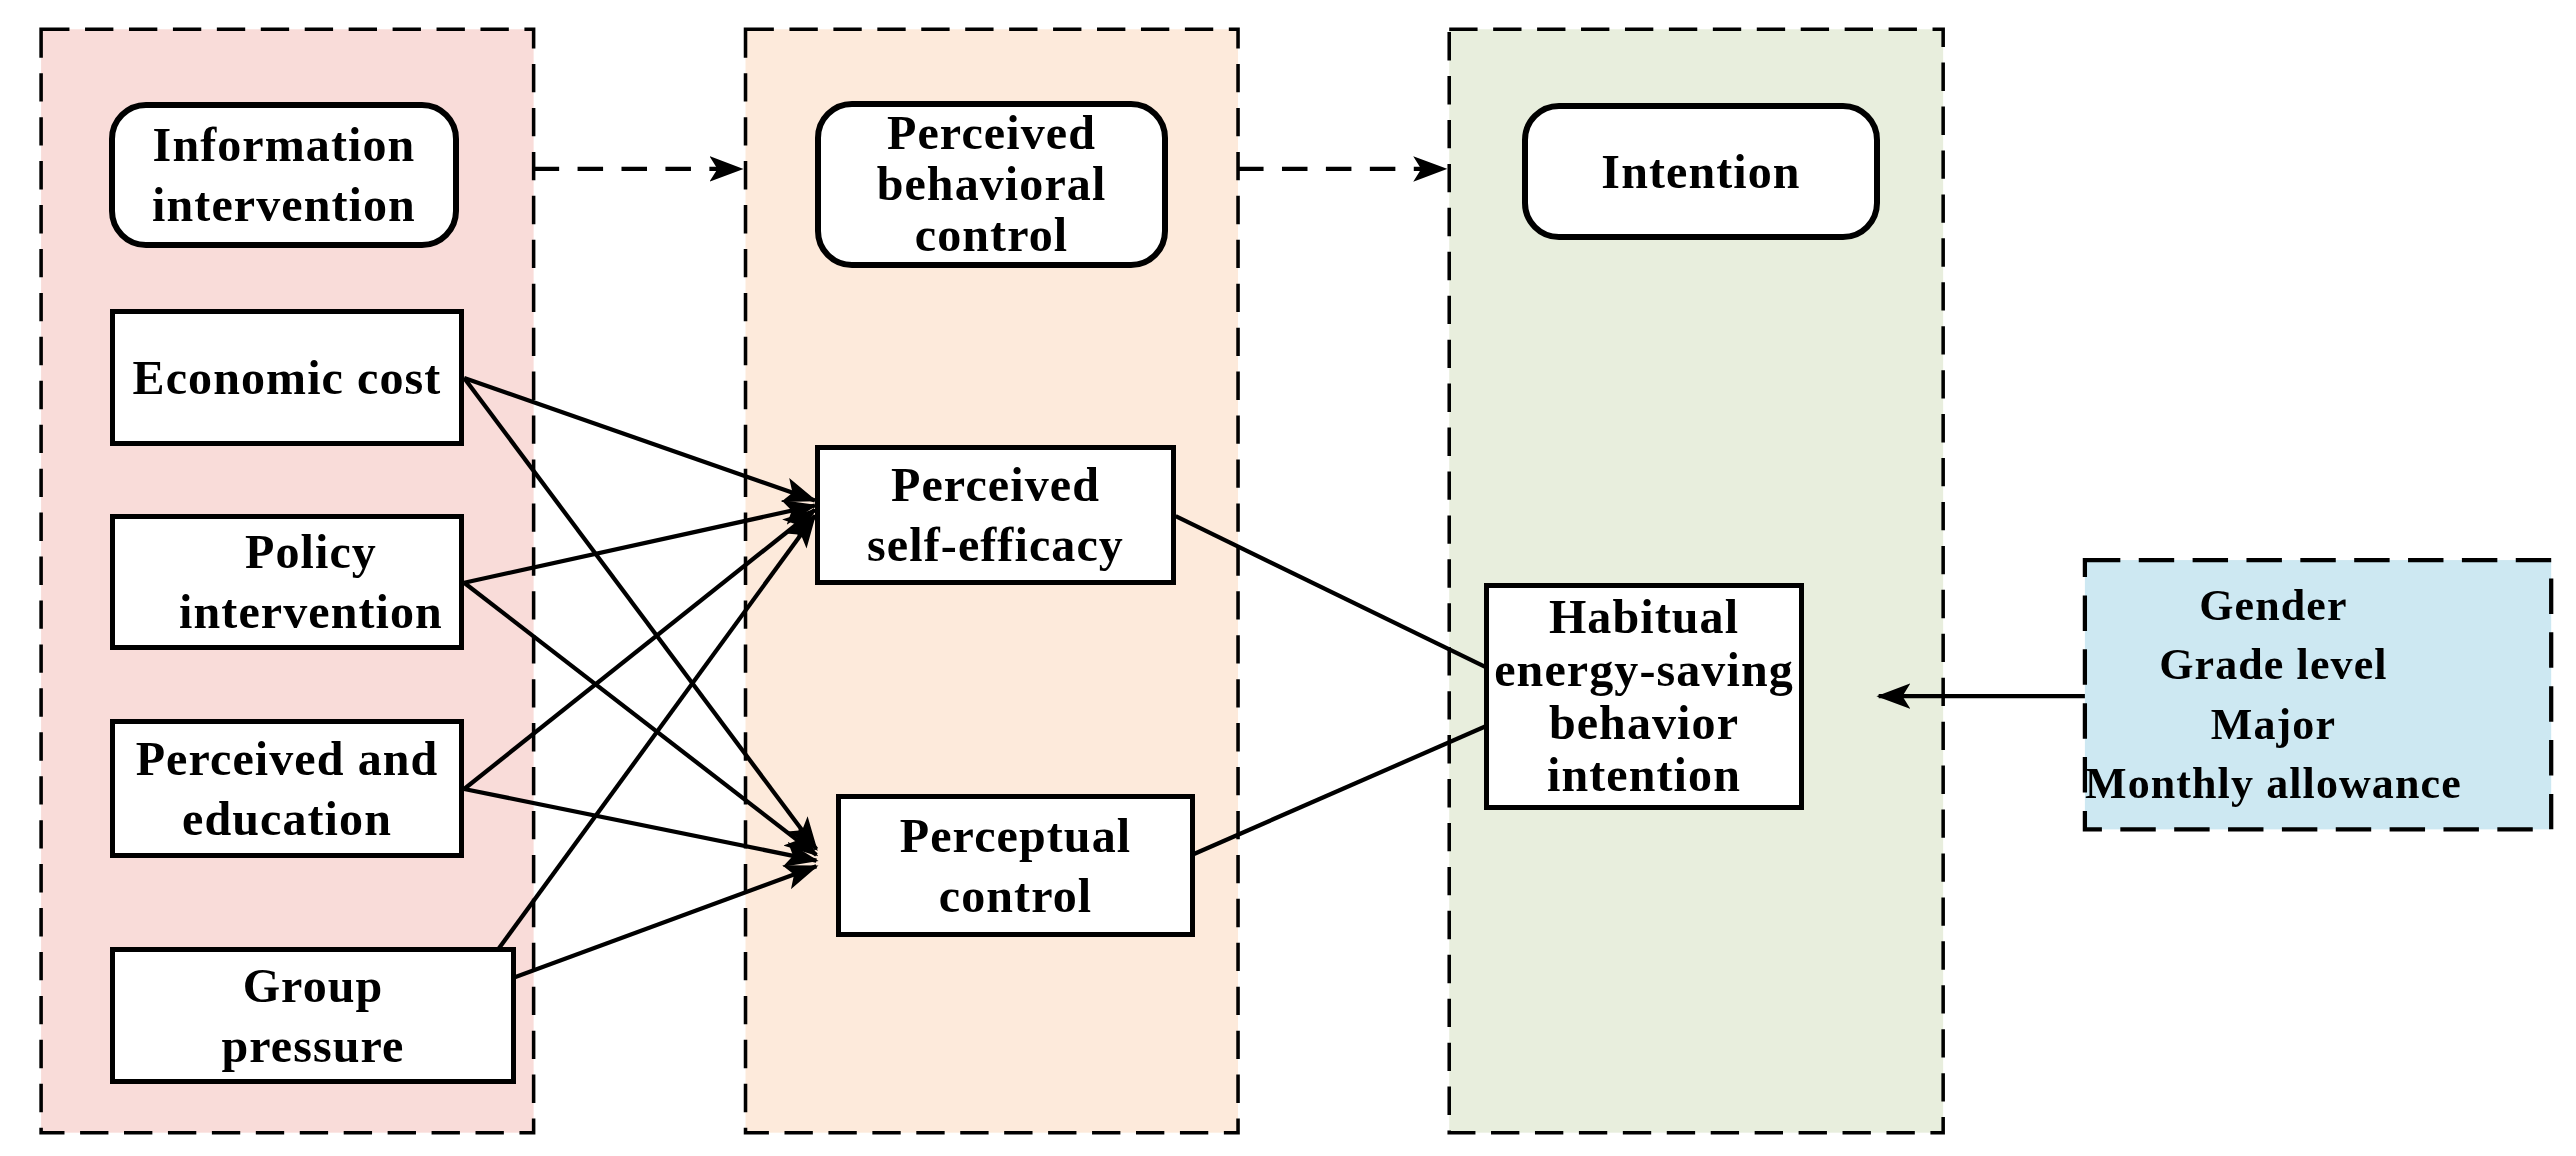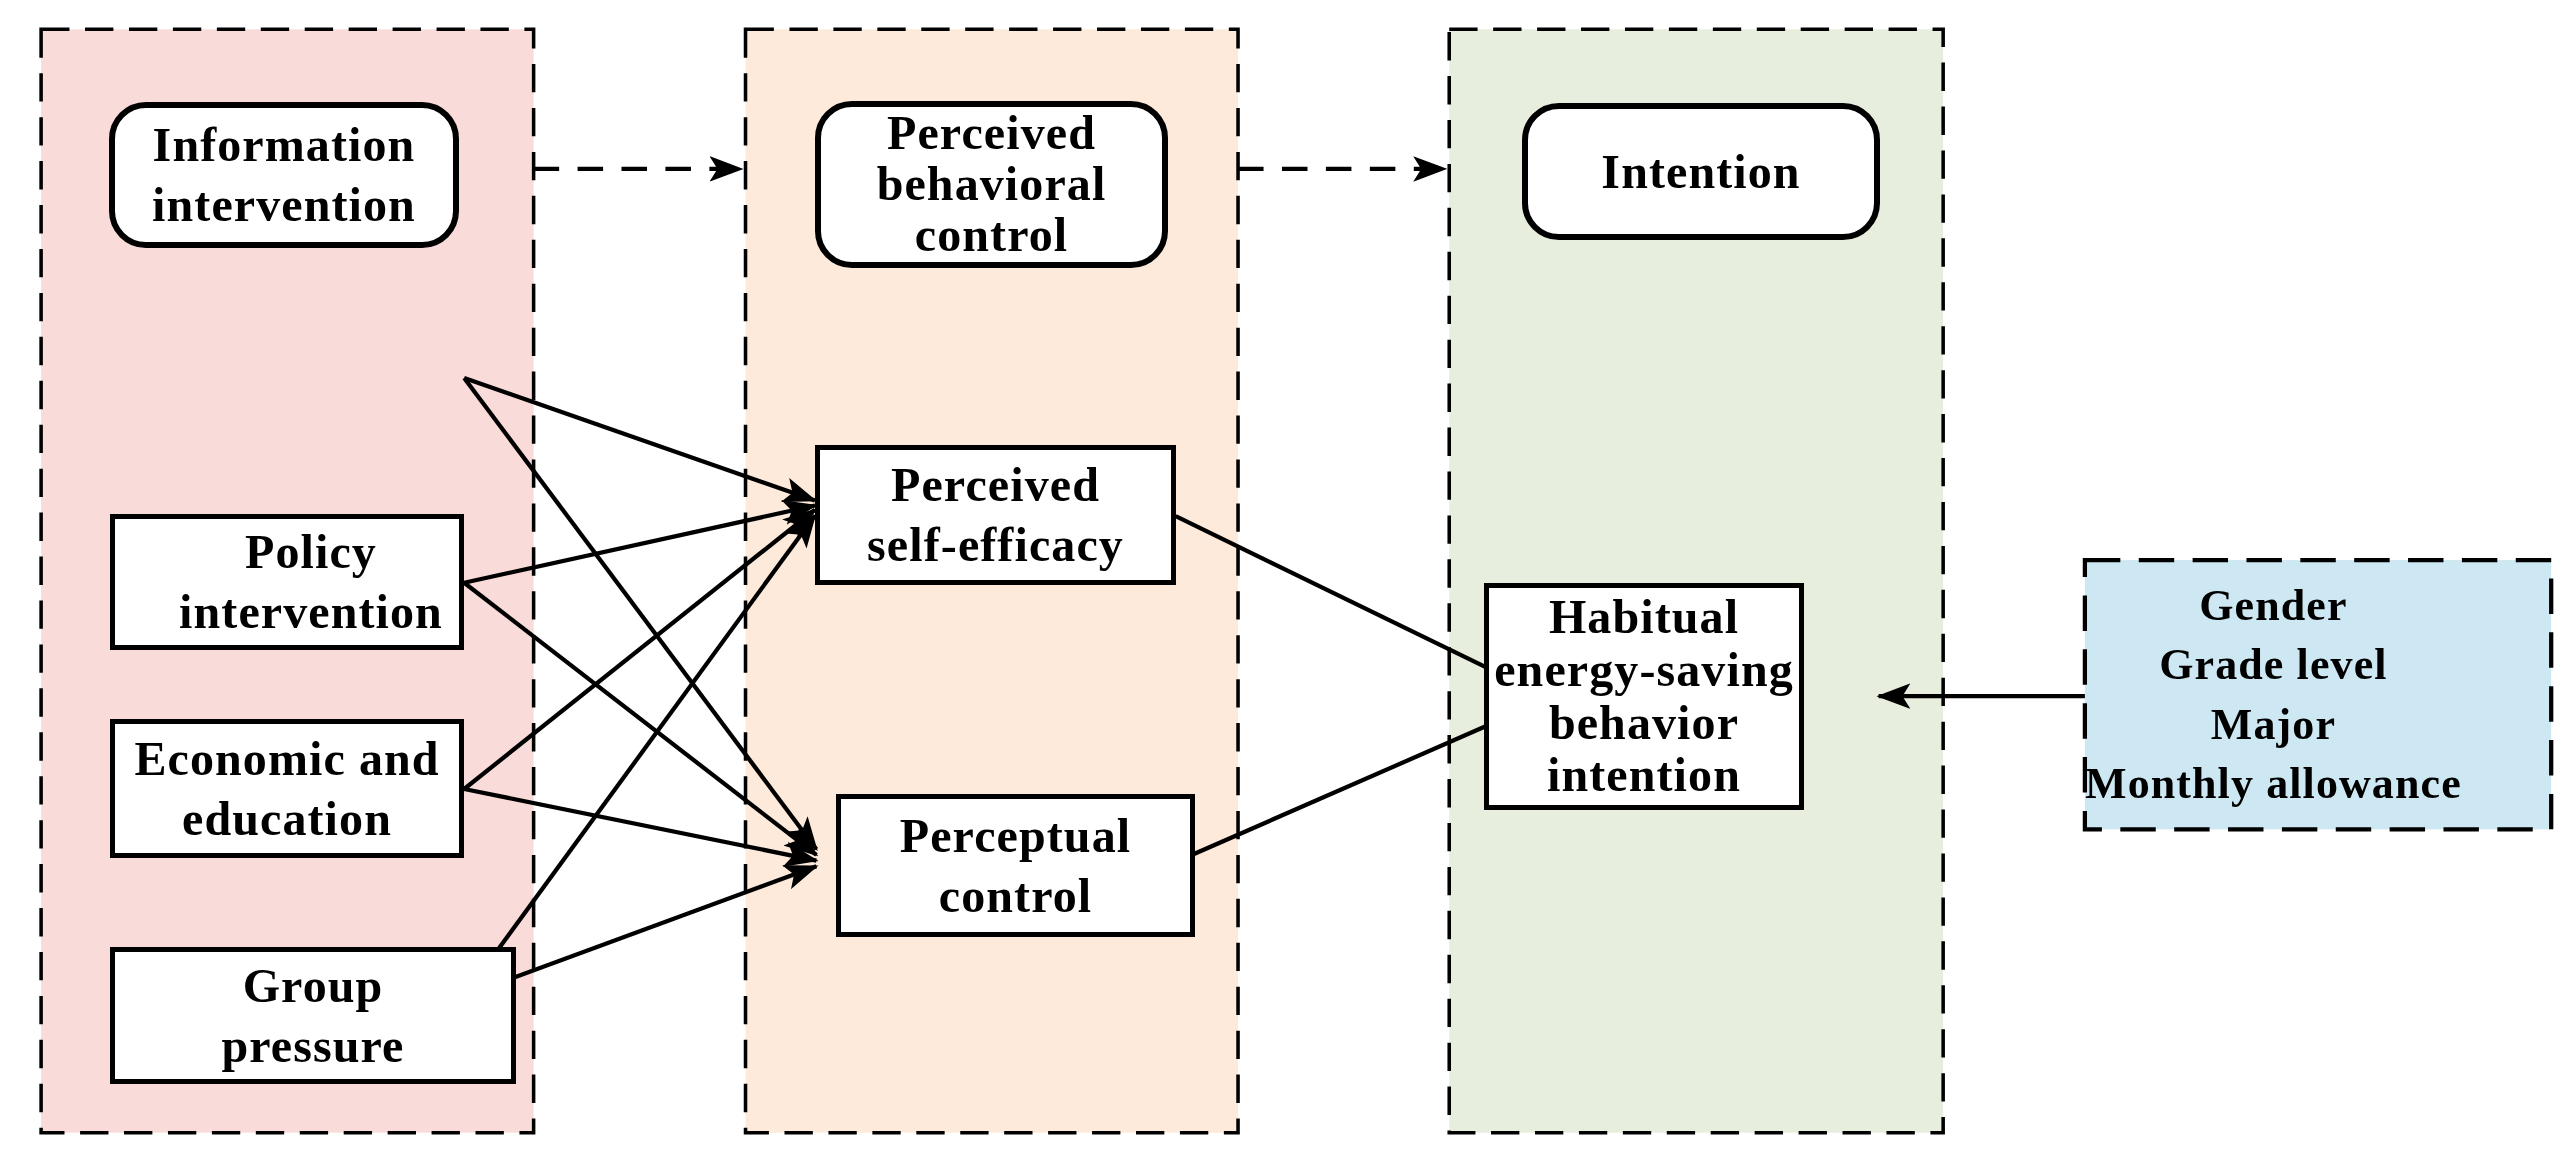--- a/index.html
+++ b/index.html
@@ -95,26 +95,29 @@
     <line x1="1659" y1="728" x2="2148" y2="966" stroke="#000000" stroke-width="6" marker-end="url(#ah)"></line>
     <line x1="1659" y1="1216" x2="2148" y2="1002" stroke="#000000" stroke-width="6" marker-end="url(#ah)"></line>
 
     <line x1="2942" y1="982" x2="2651" y2="982" stroke="#000000" stroke-width="6" marker-end="url(#ah)"></line>
   </svg>
 
   <div class="box box--rounded" id="b-info">
     <span class="label">Information
 intervention</span>
   </div>
+  <div class="box" id="b-econ">
+    <span class="label">Economic cost</span>
+  </div>
   <div class="box" id="b-policy">
     <span class="label">Policy
 intervention</span>
   </div>
   <div class="box" id="b-publicity">
-    <span class="label">Economic and
+    <span class="label">Perceived and
 education</span>
   </div>
   <div class="box" id="b-group">
     <span class="label">Group
 pressure</span>
   </div>
 
   <div class="box box--rounded" id="b-pbc">
     <span class="label">Perceived
 behavioral

